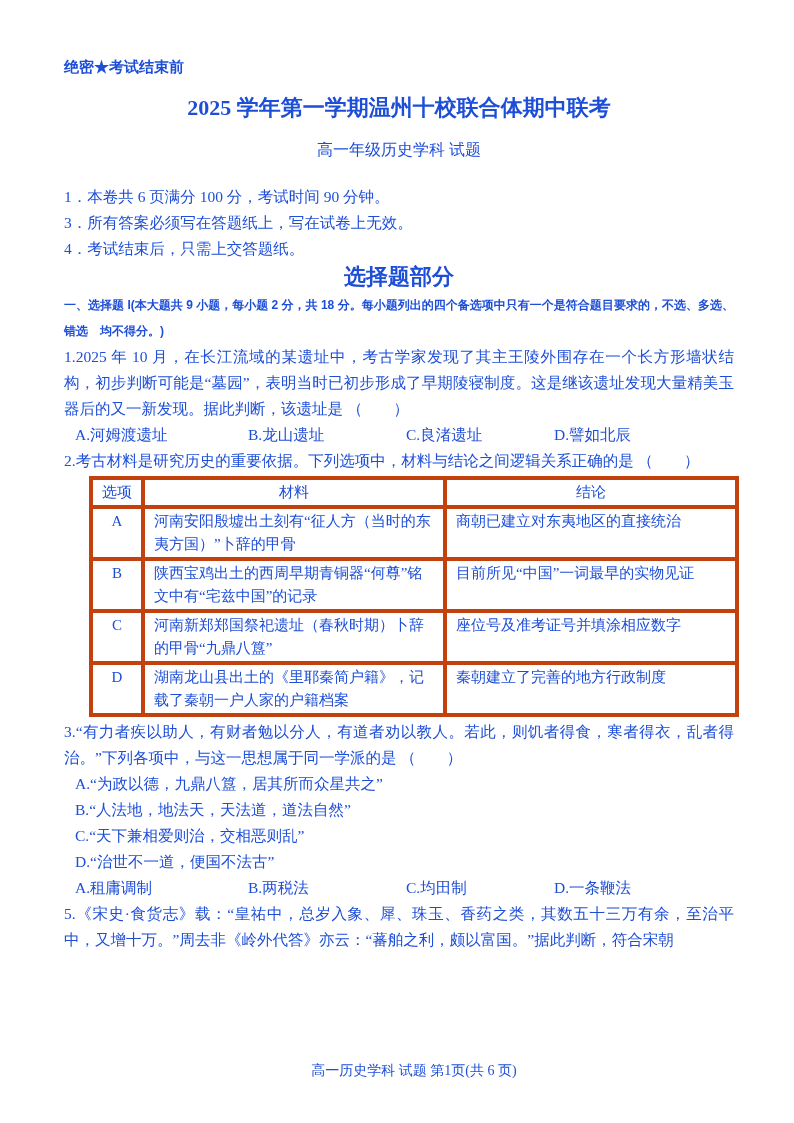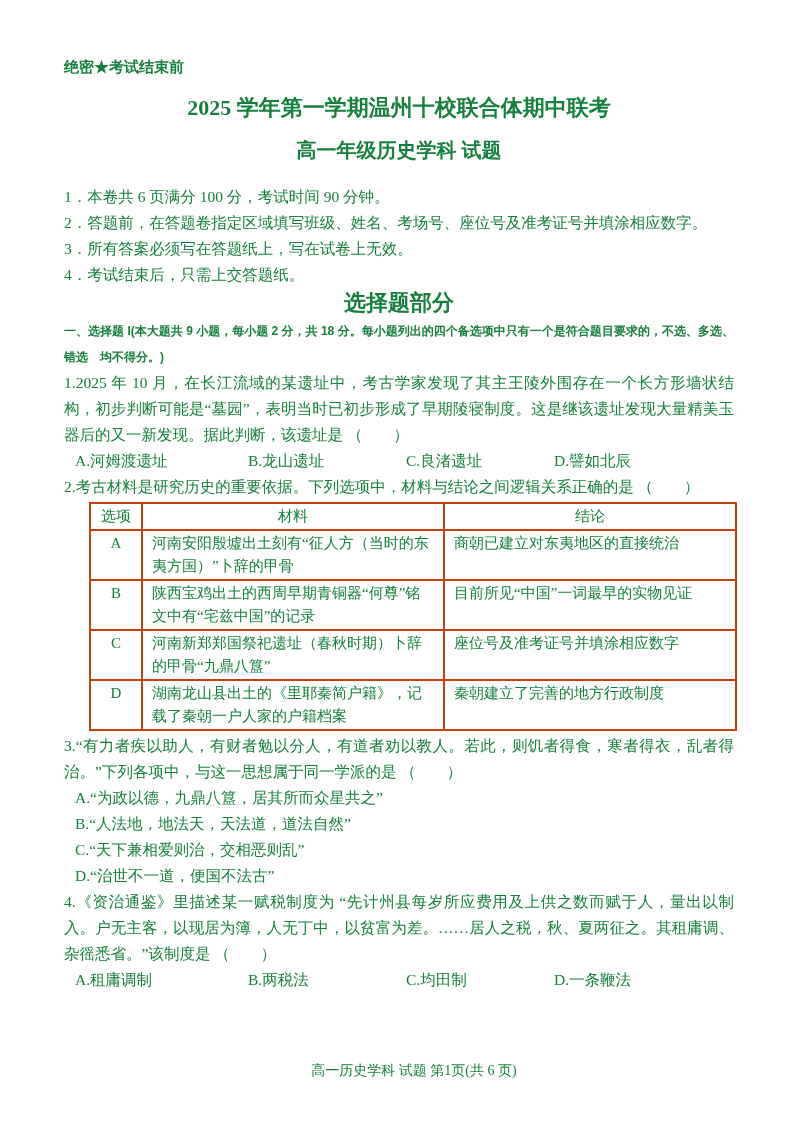--- a/index.html
+++ b/index.html
@@ -3,43 +3,43 @@
 <meta charset="utf-8">
 <style>
   * { box-sizing: border-box; }
   html, body { margin: 0; padding: 0; background: #ffffff; }
   .page {
     position: relative;
     width: 794px;
     height: 1123px;
     margin: 0 auto;
     background: #ffffff;
-    color: #15803d;
+    color: #1d4ed8;
     font-family: "Liberation Serif", "DejaVu Serif", serif;
     font-size: 15.5px;
     line-height: 26px;
     padding: 54px 60px 0 64px;
     overflow: hidden;
   }
   .security {
     font-weight: bold;
     font-size: 15px;
   }
   .title {
     margin: 14px 0 0 0;
     text-align: center;
     font-size: 22px;
     font-weight: bold;
     line-height: 28px;
   }
   .subtitle {
     margin: 14px 0 0 0;
     text-align: center;
-    font-size: 20px;
-    font-weight: bold;
+    font-size: 16px;
+    font-weight: normal;
     line-height: 28px;
   }
   .notice { margin-top: 20px; }
   .notice-heading { font-weight: bold; }
   .notice-item { text-align: justify; }
   .section-title {
     margin: 0;
     text-align: center;
     font-size: 22px;
     font-weight: bold;
@@ -61,21 +61,21 @@
   .options-row .opt-b { width: 158px; }
   .options-row .opt-c { width: 148px; }
   .options-col .opt-line { padding-left: 11px; }
   table.mc-table {
     border-collapse: collapse;
     table-layout: fixed;
     width: 646px;
     margin: 2px 0 2px 25px;
   }
   table.mc-table th, table.mc-table td {
-    border: 2px solid #c2410c;
+    border: 4px solid #c2410c;
     font-weight: normal;
     font-size: 15px;
     line-height: 23px;
     padding: 1px 9px;
     vertical-align: top;
     text-align: left;
   }
   table.mc-table th { text-align: center; }
   table.mc-table td.cell-option { text-align: center; padding: 1px 2px; }
   .footer {
@@ -93,21 +93,20 @@
 
 <div class="page">
 
   <div class="security">绝密★考试结束前</div>
 
   <h1 class="title">2025 学年第一学期温州十校联合体期中联考</h1>
   <h2 class="subtitle">高一年级历史学科 试题</h2>
 
   <div class="notice">
     <div class="notice-item">1．本卷共 6 页满分 100 分，考试时间 90 分钟。</div>
-    <div class="notice-item">2．答题前，在答题卷指定区域填写班级、姓名、考场号、座位号及准考证号并填涂相应数字。</div>
     <div class="notice-item">3．所有答案必须写在答题纸上，写在试卷上无效。</div>
     <div class="notice-item">4．考试结束后，只需上交答题纸。</div>
   </div>
 
   <div class="section-title">选择题部分</div>
 
   <p class="intro">一、选择题 I(本大题共 9 小题，每小题 2 分，共 18 分。每小题列出的四个备选项中只有一个是符合题目要求的，不选、多选、错选　均不得分。)</p>
 
   <p class="stem">1.2025 年 10 月，在长江流域的某遗址中，考古学家发现了其主王陵外围存在一个长方形墙状结构，初步判断可能是“墓园”，表明当时已初步形成了早期陵寝制度。这是继该遗址发现大量精美玉器后的又一新发现。据此判断，该遗址是 （　　）</p>
   <div class="options-row">
@@ -154,24 +153,24 @@
   </table>
 
   <p class="stem">3.“有力者疾以助人，有财者勉以分人，有道者劝以教人。若此，则饥者得食，寒者得衣，乱者得治。”下列各项中，与这一思想属于同一学派的是 （　　）</p>
   <div class="options-col">
     <div class="opt-line">A.“为政以德，九鼎八簋，居其所而众星共之”</div>
     <div class="opt-line">B.“人法地，地法天，天法道，道法自然”</div>
     <div class="opt-line">C.“天下兼相爱则治，交相恶则乱”</div>
     <div class="opt-line">D.“治世不一道，便国不法古”</div>
   </div>
 
-  <p class="stem">4.《资治通鉴》里描述某一赋税制度为 “先计州县每岁所应费用及上供之数而赋于人，量出以制入。户无主客，以现居为簿，人无丁中，以贫富为差。……居人之税，秋、夏两征之。其租庸调、杂徭悉省。”该制度是 （　　）</p>
   <div class="options-row">
     <span class="opt-a">A.租庸调制</span>
     <span class="opt-b">B.两税法</span>
     <span class="opt-c">C.均田制</span>
     <span class="opt-d">D.一条鞭法</span>
   </div>
 
+  <p class="stem">5.《宋史·食货志》载：“皇祐中，总岁入象、犀、珠玉、香药之类，其数五十三万有余，至治平中，又增十万。”周去非《岭外代答》亦云：“蕃舶之利，颇以富国。”据此判断，符合宋朝</p>
 
   <div class="footer">高一历史学科 试题 第1页(共 6 页)</div>
 
 </div>
 
 </body></html>

